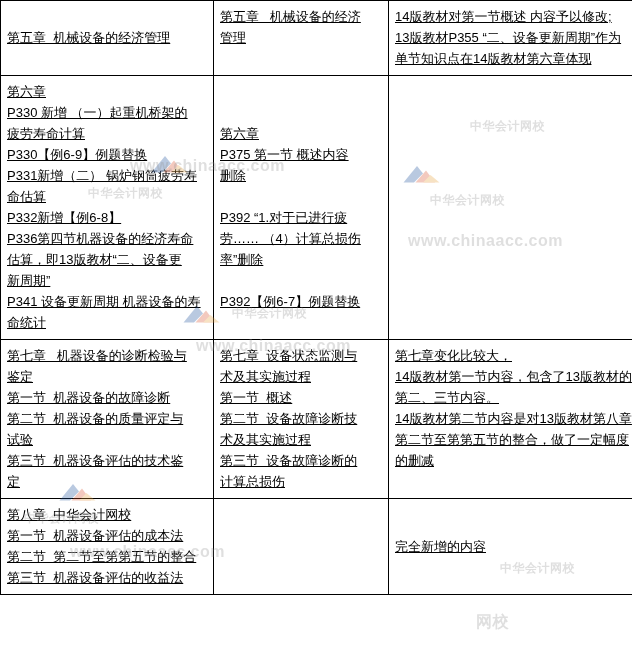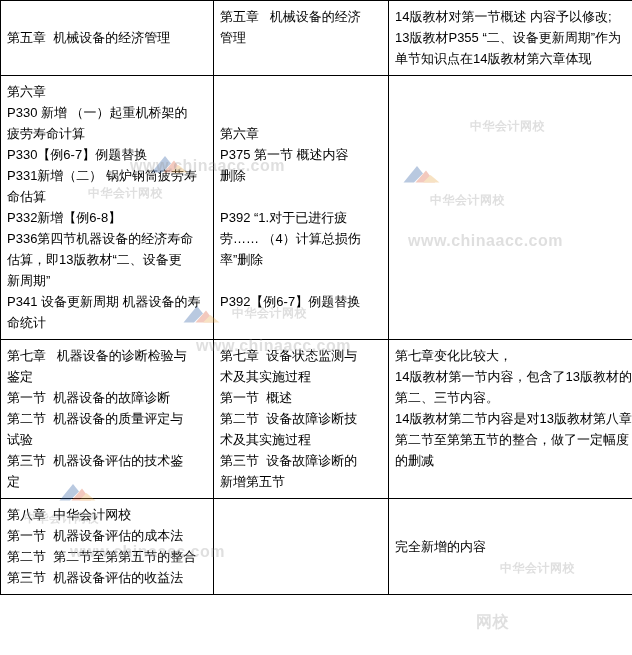--- a/index.html
+++ b/index.html
@@ -60,20 +60,21 @@
     font-family: "Liberation Sans", sans-serif;
     background: transparent;
   }
   td.col1 { width: 200px; }
   td.col2 { width: 162px; }
   td.col3 { width: 270px; }
   .cell-line {
     display: block;
     white-space: pre-wrap;
     word-break: break-all;
+    text-decoration: underline;
   }
   .cell-line.blank {
     height: 21px;
   }
   .vcenter {
     vertical-align: middle !important;
   }
 </style>
 </head>
 <body>
@@ -94,21 +95,21 @@
         <span class="cell-line">13版教材P355 “二、设备更新周期”作为</span>
         <span class="cell-line">单节知识点在14版教材第六章体现</span>
       </td>
     </tr>
 
     <tr>
       <td class="col1">
         <span class="cell-line">第六章</span>
         <span class="cell-line">P330 新增 （一）起重机桥架的</span>
         <span class="cell-line">疲劳寿命计算</span>
-        <span class="cell-line">P330【例6-7】例题替换</span>
+        <span class="cell-line">P330【例6-9】例题替换</span>
         <span class="cell-line">P331新增（二） 锅炉钢筒疲劳寿</span>
         <span class="cell-line">命估算</span>
         <span class="cell-line">P332新增【例6-8】</span>
         <span class="cell-line">P336第四节机器设备的经济寿命</span>
         <span class="cell-line">估算，即13版教材“二、设备更</span>
         <span class="cell-line">新周期”</span>
         <span class="cell-line">P341 设备更新周期 机器设备的寿</span>
         <span class="cell-line">命统计</span>
       </td>
       <td class="col2">
@@ -137,21 +138,21 @@
         <span class="cell-line">第三节  机器设备评估的技术鉴</span>
         <span class="cell-line">定</span>
       </td>
       <td class="col2">
         <span class="cell-line">第七章  设备状态监测与</span>
         <span class="cell-line">术及其实施过程</span>
         <span class="cell-line">第一节  概述</span>
         <span class="cell-line">第二节  设备故障诊断技</span>
         <span class="cell-line">术及其实施过程</span>
         <span class="cell-line">第三节  设备故障诊断的</span>
-        <span class="cell-line">新增第五节</span>
+        <span class="cell-line">计算总损伤</span>
       </td>
       <td class="col3">
         <span class="cell-line">第七章变化比较大，</span>
         <span class="cell-line">14版教材第一节内容，包含了13版教材的</span>
         <span class="cell-line">第二、三节内容。</span>
         <span class="cell-line">14版教材第二节内容是对13版教材第八章</span>
         <span class="cell-line">第二节至第第五节的整合，做了一定幅度</span>
         <span class="cell-line">的删减</span>
       </td>
     </tr>

